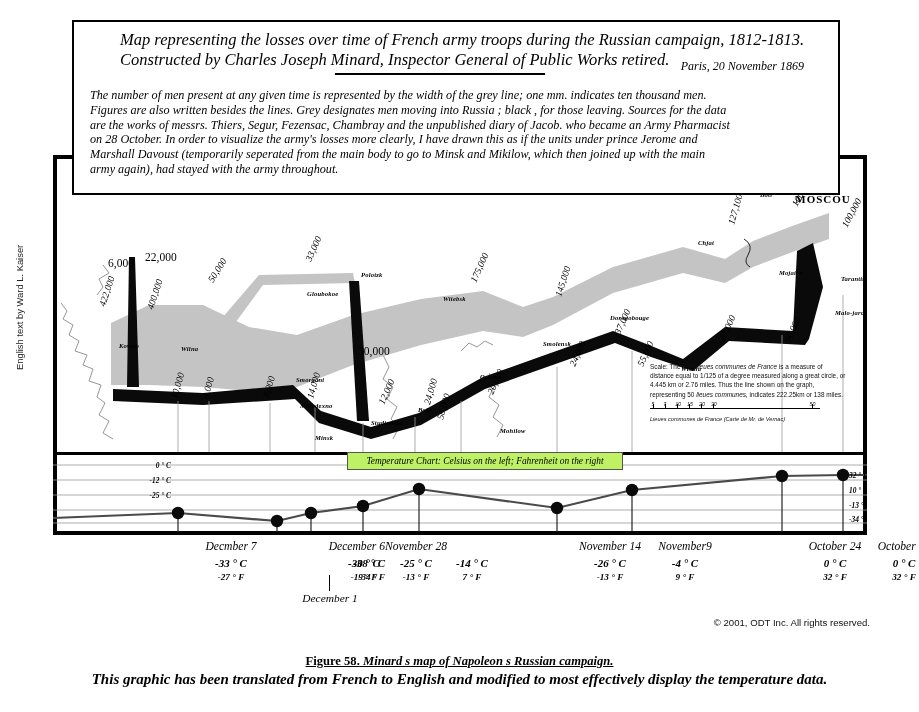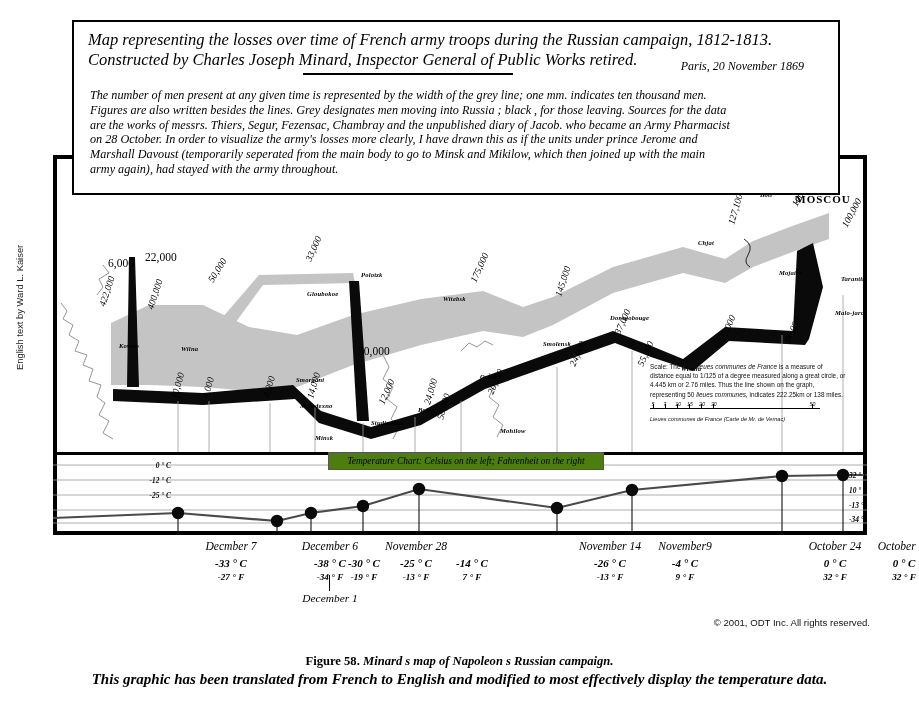--- a/index.html
+++ b/index.html
@@ -3,21 +3,21 @@
 <meta charset="utf-8">
 <style>
   html,body{margin:0;padding:0;background:#ffffff;}
   body{width:919px;height:712px;position:relative;overflow:hidden;
        font-family:"Liberation Serif",serif;color:#000;}
   .abs{position:absolute;}
 
   
   #title-box{left:72px;top:20px;width:768px;height:175px;
        border:2px solid #000;background:#fff;box-sizing:border-box;z-index:40;}
-  #title-lines{padding:8px 14px 0 14px;}
+  #title-lines{padding:8px 14px 0 14px;margin-left:32px;}
   .t-line{font-style:italic;font-size:16.5px;line-height:20px;white-space:nowrap;}
   #title-rule{width:210px;height:2px;background:#000;margin:3px 0 0 215px;}
   #title-paris{font-style:italic;font-size:12px;text-align:right;padding-right:20px;margin-top:-16px;}
   #body-para{padding:14px 14px 0 16px;}
   .b-line{font-style:italic;font-size:12.2px;line-height:14.8px;white-space:nowrap;}
 
   
   #map-frame{left:53px;top:155px;width:814px;height:380px;
        border:4px solid #000;box-sizing:border-box;background:#fff;z-index:5;}
   #mid-rule{left:53px;top:452px;width:814px;height:3px;background:#000;z-index:22;}
@@ -37,22 +37,22 @@
   #scale-note{left:650px;top:362px;width:196px;z-index:30;
       font-family:"Liberation Sans",sans-serif;font-size:6.4px;line-height:9.2px;color:#111;}
   #scale-note i{font-style:italic;}
   #scale-bar{margin-top:4px;width:170px;height:9px;position:relative;}
   #scale-bar .sb-line{position:absolute;left:0;top:5px;width:170px;height:1px;background:#000;}
   #scale-bar .tk{position:absolute;top:1px;width:1px;height:5px;background:#000;}
   #scale-bar .nm{position:absolute;top:-3px;font-size:5.2px;font-style:italic;}
   #scale-cap{margin-top:3px;font-size:5.6px;font-style:italic;}
 
   
-  #temp-caption{left:328px;top:452px;width:274px;height:16px;border:1px solid #555;
-       background:#4d7c0f;z-index:33;display:flex;align-items:center;justify-content:center;}
+  #temp-caption{left:347px;top:452px;width:274px;height:16px;border:1px solid #555;
+       background:#bef264;z-index:33;display:flex;align-items:center;justify-content:center;}
   #temp-caption span{font-style:italic;font-size:9.4px;white-space:nowrap;}
   .axlab{font-style:italic;font-weight:bold;font-size:7.4px;}
 
   
   #dates{left:53px;top:540px;width:814px;height:62px;z-index:35;}
   .datecol{position:absolute;text-align:center;}
   .dname{font-style:italic;font-size:11.6px;white-space:nowrap;}
   .dtemp{font-style:italic;font-weight:bold;font-size:11px;margin-top:4px;white-space:nowrap;}
   .dtemp2{font-style:italic;font-weight:bold;font-size:9.2px;margin-top:3px;white-space:nowrap;}
   #dec1{left:275px;top:592px;width:110px;text-align:center;}
@@ -63,21 +63,21 @@
   #side-credit{left:14px;top:370px;width:170px;height:16px;
       transform:rotate(-90deg);transform-origin:left top;
       font-family:"Liberation Sans",sans-serif;font-size:9.4px;color:#222;z-index:36;}
 
   
   #ednote{left:470px;top:616px;width:400px;text-align:right;z-index:36;
       font-family:"Liberation Sans",sans-serif;font-size:9.6px;line-height:14px;color:#111;}
 
   
   #figcap{left:0;top:654px;width:919px;text-align:center;z-index:36;}
-  #figcap .fc1{font-size:12.6px;font-weight:bold;}
+  #figcap .fc1{font-size:12.6px;font-weight:bold;text-decoration:underline;}
   #figcap .fc1 i{font-style:italic;}
   #figcap .fc2{font-size:15px;font-weight:bold;font-style:italic;margin-top:2px;}
 </style>
 </head>
 <body>
 
 <div class="abs" id="map-frame"></div>
 
 <svg class="abs" id="flowsvg" width="814" height="297" viewBox="0 0 814 297">
 
@@ -257,21 +257,21 @@
 <div class="abs" id="temp-caption">
   <span>Temperature Chart: Celsius on the left; Fahrenheit on the right</span>
 </div>
 
 <div class="abs" id="dates">
     <div class="datecol" style="left: 123px; top: 0px; width: 110px;">
       <div class="dname">Decmber 7</div>
       <div class="dtemp">-33 ° C</div>
       <div class="dtemp2">-27 ° F</div>
     </div>
-    <div class="datecol" style="left: 222px; top: 0px; width: 110px;">
+    <div class="datecol" style="left: 222px; top: 0px; width: 110px; text-align: right;">
       <div class="dname">December 6</div>
       <div class="dtemp">-38 ° C</div>
       <div class="dtemp2">-34 ° F</div>
     </div>
     <div class="datecol" style="left: 256px; top: 0px; width: 110px;">
       <div class="dname">&nbsp;</div>
       <div class="dtemp">-30 ° C</div>
       <div class="dtemp2">-19 ° F</div>
     </div>
     <div class="datecol" style="left: 308px; top: 0px; width: 110px;">

